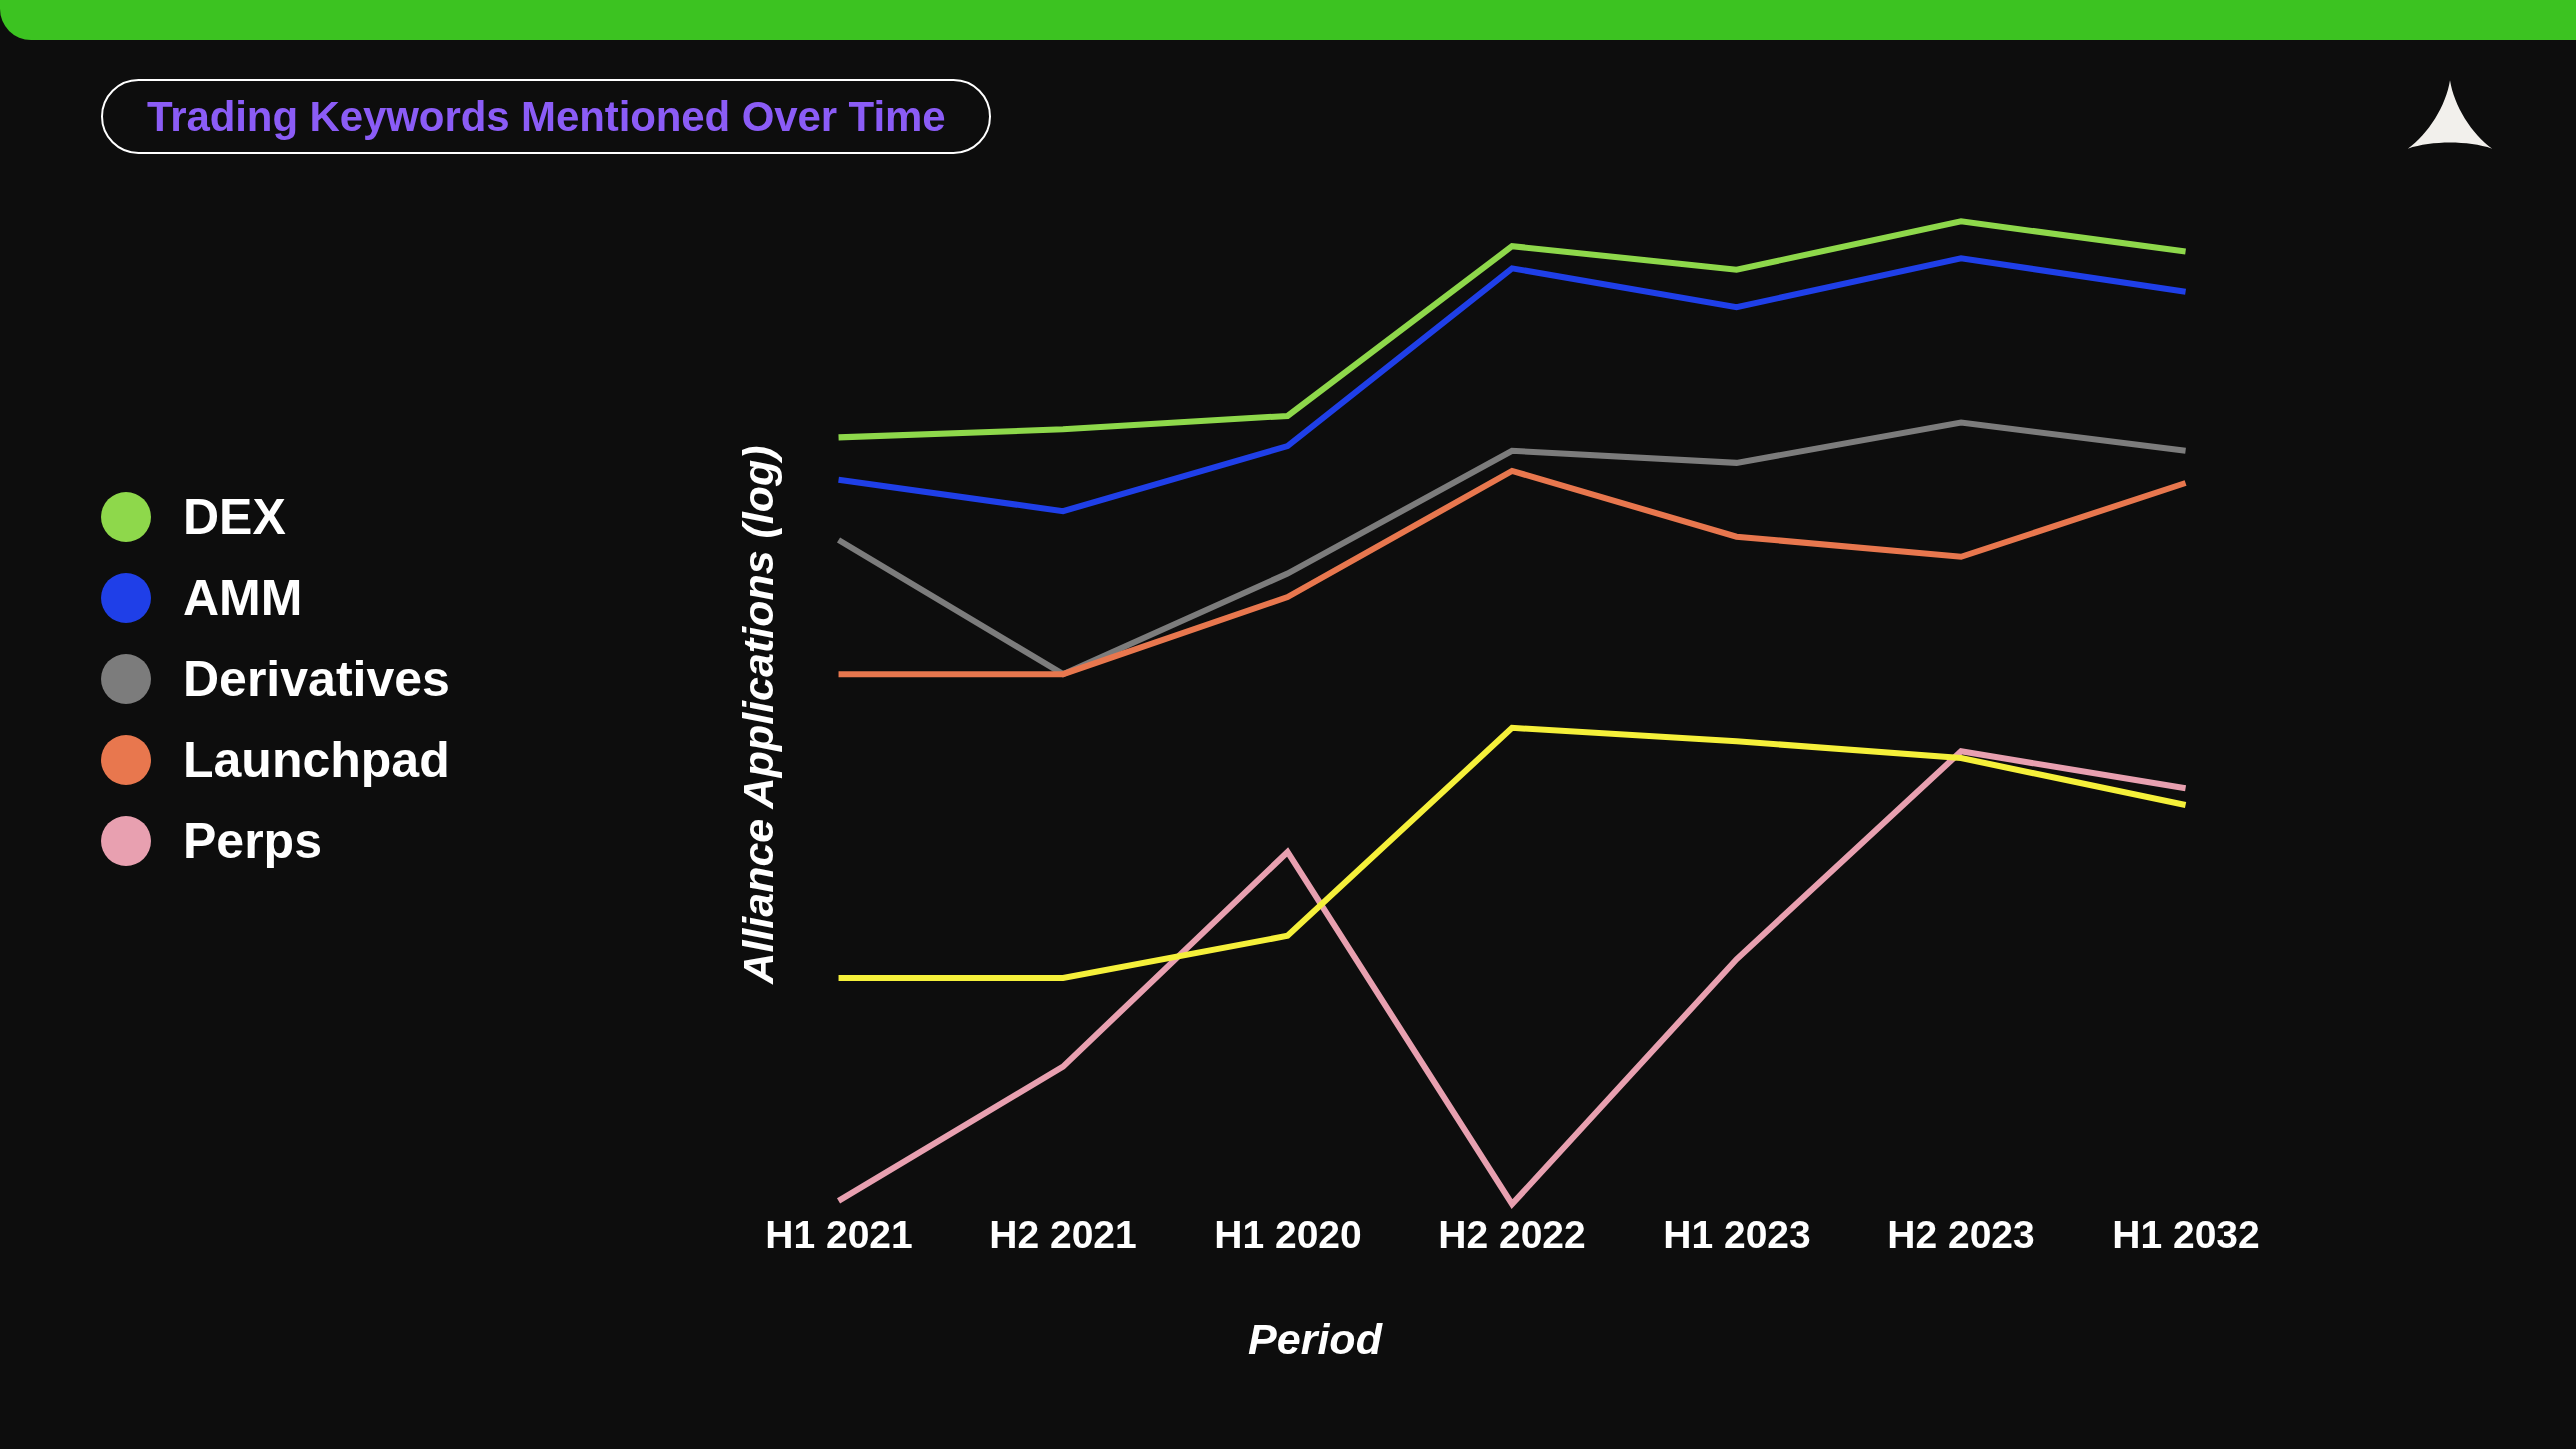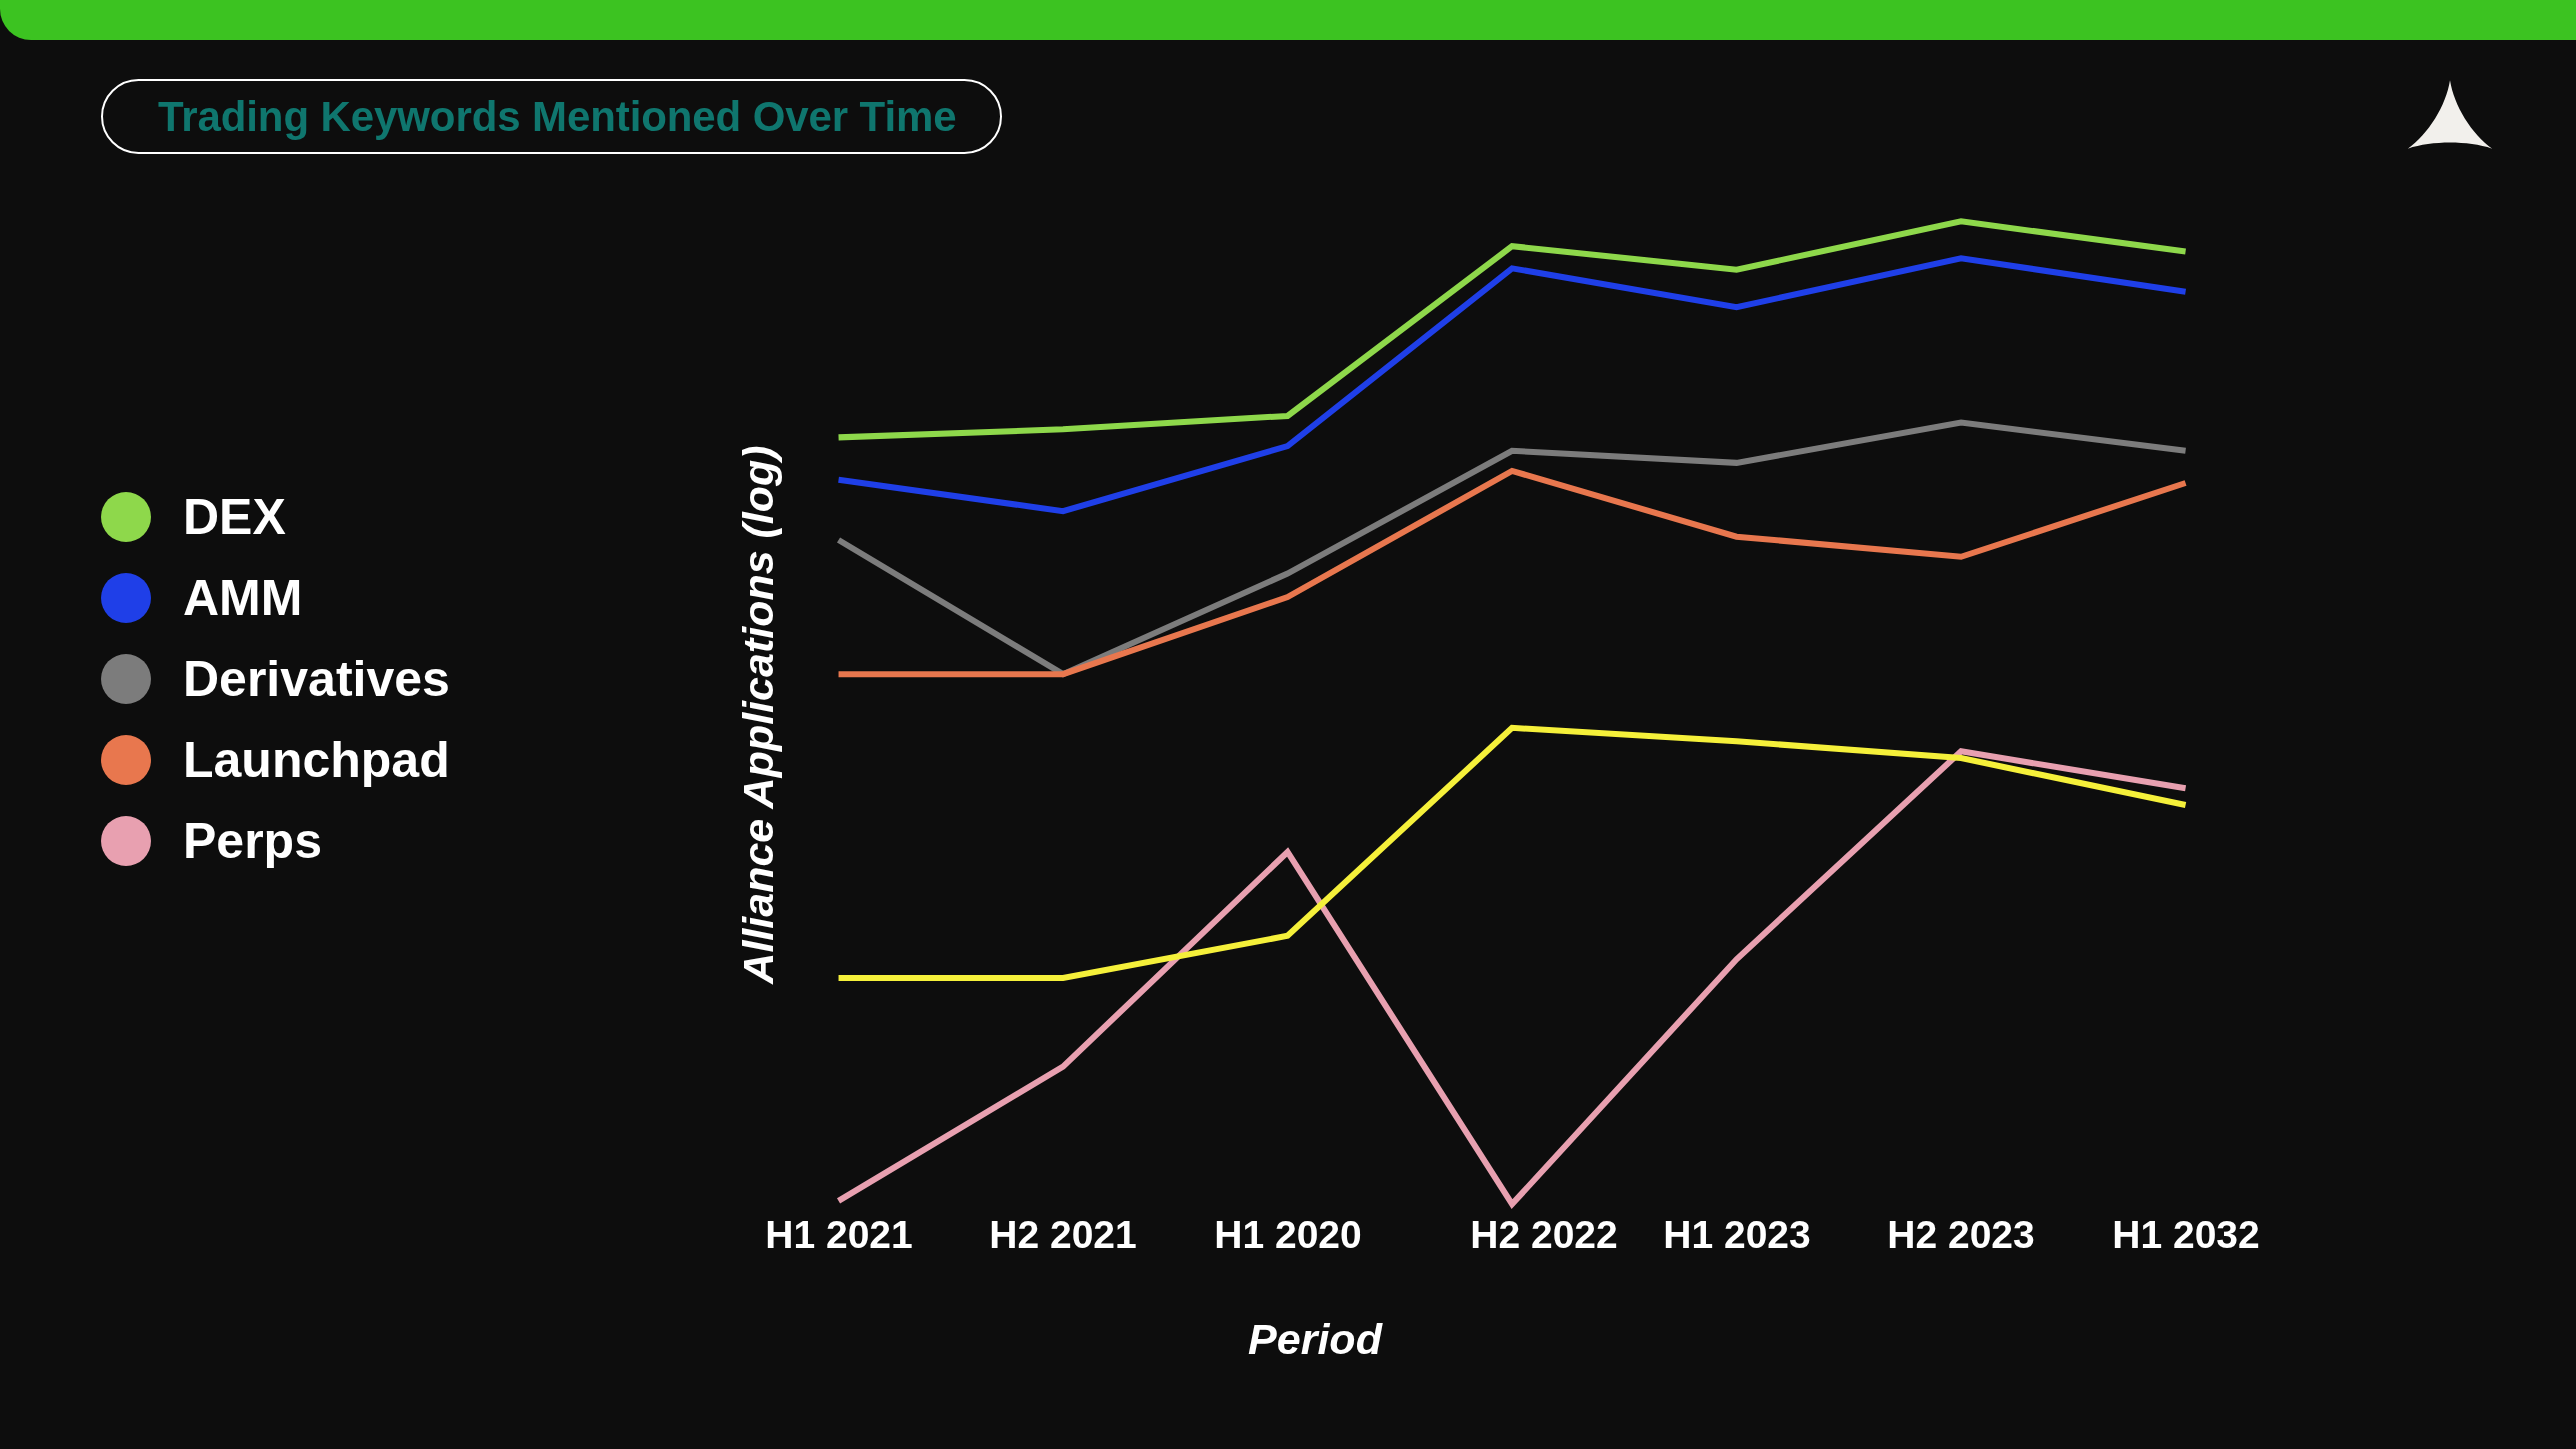--- a/index.html
+++ b/index.html
@@ -13,22 +13,22 @@
     border-bottom-left-radius:31px;
   }
   #title-pill{
     position:absolute;left:101px;top:79px;
     height:75px;box-sizing:border-box;
     border:2.7px solid #ffffff;border-radius:40px;
     display:flex;align-items:center;justify-content:center;
     padding:0 44px;
   }
   #title-text{
-    color:#0f766e;font-size:42px;font-weight:700;
-    letter-spacing:-0.1px;white-space:nowrap;line-height:1;margin-left:11px;
+    color:#8b5cf6;font-size:42px;font-weight:700;
+    letter-spacing:-0.1px;white-space:nowrap;line-height:1;
   }
   #logo{position:absolute;right:79px;top:79px;width:94px;height:75px;}
   #legend{position:absolute;left:101px;top:476px;}
   .legend-row{display:flex;align-items:center;height:81px;}
   .legend-dot{
     width:50px;height:50px;border-radius:50%;flex:0 0 auto;margin-right:32px;
   }
   .legend-label{color:#ffffff;font-size:50px;font-weight:700;line-height:1;white-space:nowrap;}
   #plot-wrap{position:absolute;left:0;top:0;width:2576px;height:1449px;}
   #ylabel{
@@ -104,21 +104,21 @@
       <polyline points="1250,1005 1584.6666666666667,1005 1919.3333333333335,890 2254,702 2588.666666666667,800 2923.3333333333335,830 3258,720" fill="none" stroke="#e8774e" stroke-width="9" stroke-linejoin="miter" stroke-linecap="butt"></polyline>
       <polyline points="1250,1790 1584.6666666666667,1590 1919.3333333333335,1270 2254,1795 2588.666666666667,1430 2923.3333333333335,1120 3258,1175" fill="none" stroke="#e8a0b0" stroke-width="9" stroke-linejoin="miter" stroke-linecap="butt"></polyline>
       <polyline points="1250,1458 1584.6666666666667,1458 1919.3333333333335,1395 2254,1085 2588.666666666667,1105 2923.3333333333335,1130 3258,1200" fill="none" stroke="#f5f03a" stroke-width="9" stroke-linejoin="miter" stroke-linecap="butt"></polyline>
     </svg>
 </div>
 
 <div id="xticks">
     <div class="xtick" style="left: 47px;">H1 2021</div>
     <div class="xtick" style="left: 271px;">H2 2021</div>
     <div class="xtick" style="left: 496px;">H1 2020</div>
-    <div class="xtick" style="left: 720px; margin-left: 32px;">H2 2022</div>
+    <div class="xtick" style="left: 720px;">H2 2022</div>
     <div class="xtick" style="left: 945px;">H1 2023</div>
     <div class="xtick" style="left: 1169px;">H2 2023</div>
     <div class="xtick" style="left: 1394px;">H1 2032</div>
   </div>
 
 <div id="xlabel">
   <span>Period</span>
 </div>
 
 

